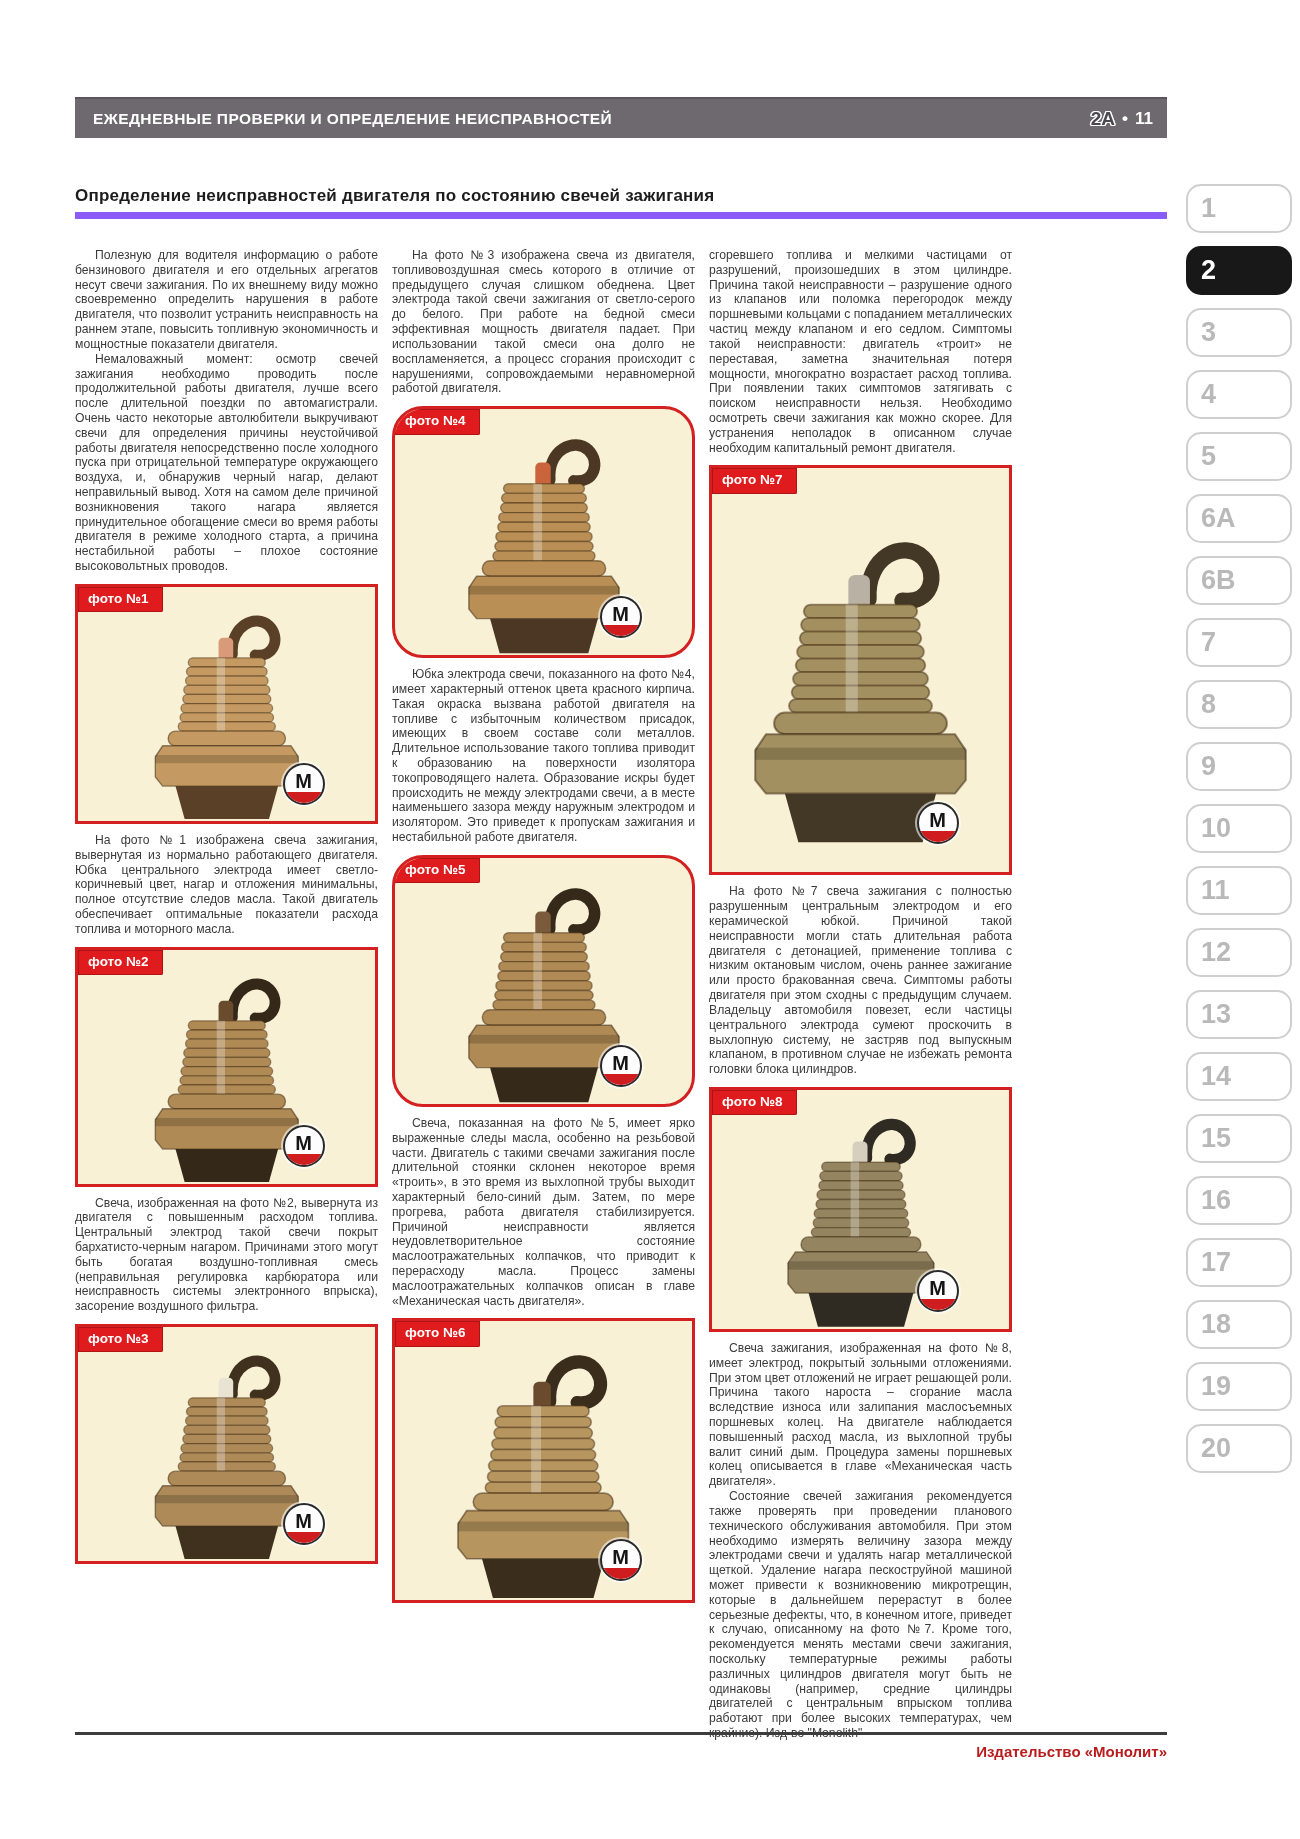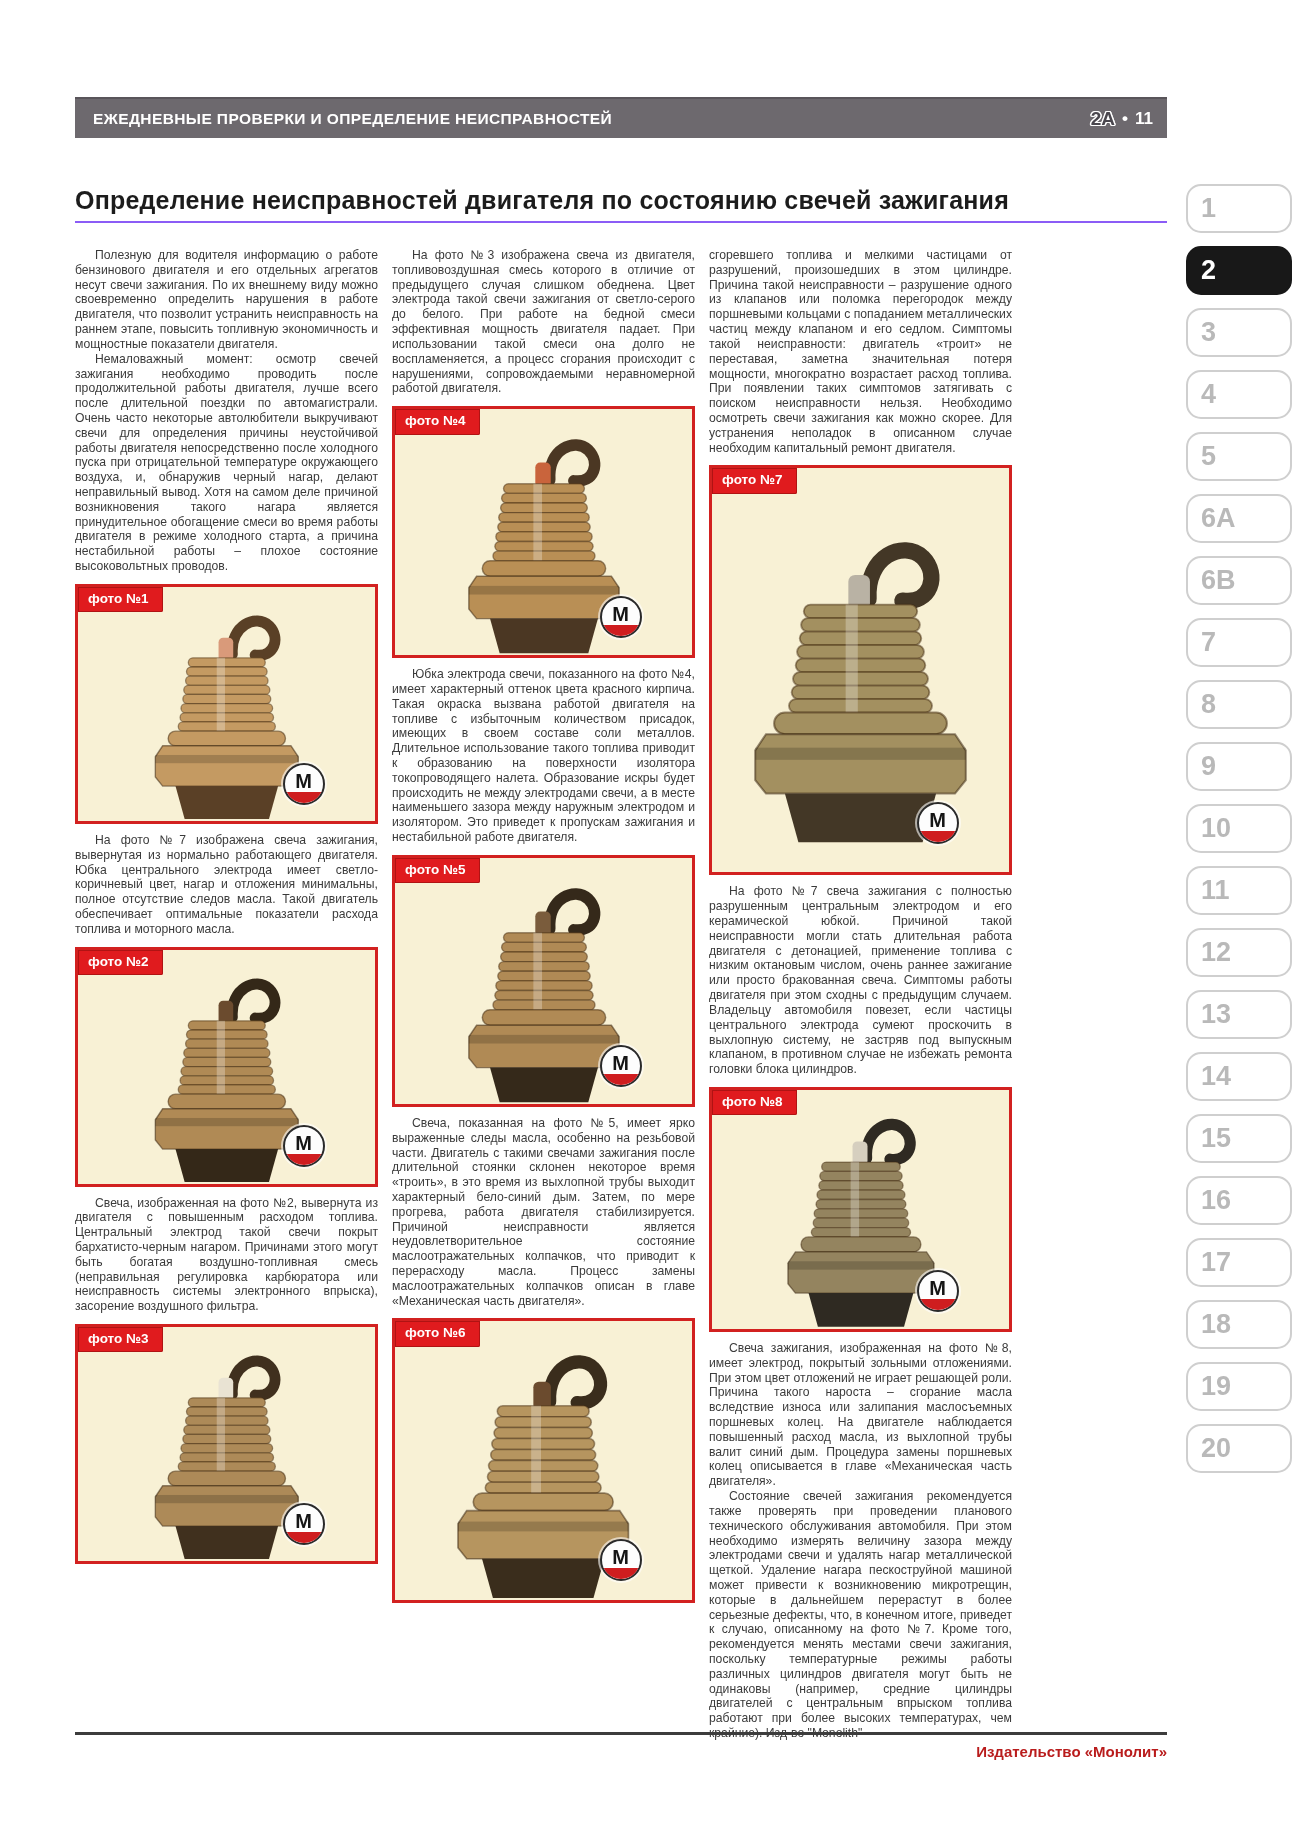--- a/index.html
+++ b/index.html
@@ -18,39 +18,39 @@
   .hdr-title{color:#fff;font-weight:bold;font-size:15.5px;letter-spacing:.4px;}
   .hdr-ref{display:flex;align-items:center;gap:7px;font-weight:bold;font-size:17px;}
   .hdr-chap{
     color:#4a474e;font-weight:800;font-size:19px;
     text-shadow:-1.4px 0 #fff,1.4px 0 #fff,0 -1.4px #fff,0 1.4px #fff,-1px -1px #fff,1px 1px #fff,-1px 1px #fff,1px -1px #fff;
   }
   .hdr-dot,.hdr-page{color:#fff;}
   
   .main-title{
     position:absolute;left:75px;top:186px;width:1092px;
-    font-size:25px;font-weight:bold;color:#1c1c1c;letter-spacing:.2px;
-    padding-bottom:6px;border-bottom:2px solid #8b5cf6;
+    font-size:17px;font-weight:bold;color:#1c1c1c;letter-spacing:.2px;
+    padding-bottom:6px;border-bottom:7px solid #8b5cf6;
   }
   
   .col{
     position:absolute;top:248px;width:303px;
     font-size:12.2px;line-height:1.215;text-align:justify;
     hyphens:auto;-webkit-hyphens:auto;
   }
   .col-1{left:75px;} .col-2{left:392px;} .col-3{left:709px;}
   .col p{margin:0;text-indent:20px;}
   .col p.cap{margin-top:3px;}
   
   .photo-box{
     position:relative;margin:10px 0 9px 0;
     border:3px solid #d22120;background:#f8f1d5;
     box-sizing:border-box;overflow:hidden;
   }
-  .h240{height:240px;} .h252{height:252px;} .h285{height:285px;padding-left:38px;}
+  .h240{height:240px;} .h252{height:252px;border-radius:31px;} .h285{height:285px;padding-left:38px;}
   .h350{height:410px;} .h245{height:245px;}
   .photo-label{
     position:absolute;left:0;top:0;z-index:3;
     background:#e01b1e;color:#fff;font-weight:bold;font-size:13.5px;
     padding:4px 14px 5px 10px;border-bottom-right-radius:2px;
     box-shadow:0 0 0 1px #b01313 inset;
   }
   .photo-body{
     position:absolute;inset:0;display:flex;align-items:flex-end;justify-content:center;
   }
@@ -122,21 +122,21 @@
     <rect x="46" y="142" width="128" height="16" rx="8" fill="var(--metal)" stroke="rgba(60,35,10,0.5)" stroke-width="1.5"></rect>
     <polygon points="40,158 180,158 188,170 188,192 180,202 40,202 32,192 32,170" fill="var(--metal)" stroke="rgba(50,30,10,0.5)" stroke-width="1.5"></polygon>
     <rect x="32" y="168" width="156" height="9" fill="rgba(0,0,0,0.18)"></rect>
     <path d="M54 202 L166 202 L156 238 L64 238 Z" fill="var(--dark)"></path>
   </svg>
 </div>
       <div class="wm">
           <span class="wm-m">M</span>
         </div>
     </div>
-    <p class="cap">На фото №7 изображена свеча зажигания, вывернутая из нормально работающего двигателя. Юбка центрального электрода имеет светло-коричневый цвет, нагар и отложения минимальны, полное отсутствие следов масла. Такой двигатель обеспечивает оптимальные показатели расхода топлива и моторного масла.</p>
+    <p class="cap">На фото №1 изображена свеча зажигания, вывернутая из нормально работающего двигателя. Юбка центрального электрода имеет светло-коричневый цвет, нагар и отложения минимальны, полное отсутствие следов масла. Такой двигатель обеспечивает оптимальные показатели расхода топлива и моторного масла.</p>
 
     <div class="photo-box h240">
       <span class="photo-label">фото №2</span>
       <div class="photo-body" style="--metal: #b08a55; --dark: #342818; --tip: #6b4b2e;">
   <svg class="plug-svg" viewBox="0 0 220 240" xmlns="http://www.w3.org/2000/svg">
     <path d="M116 58 C114 26 142 14 156 27 C169 40 162 62 141 59" fill="none" stroke="var(--dark)" stroke-width="12" stroke-linecap="round"></path>
     <rect x="101" y="40" width="16" height="26" rx="5" fill="var(--tip)"></rect>
     <g fill="var(--metal)" stroke="rgba(60,35,10,0.45)" stroke-width="1.4">
       <rect x="68" y="62" width="84" height="10" rx="5"></rect>
       <rect x="66" y="72" width="88" height="10" rx="5"></rect>

